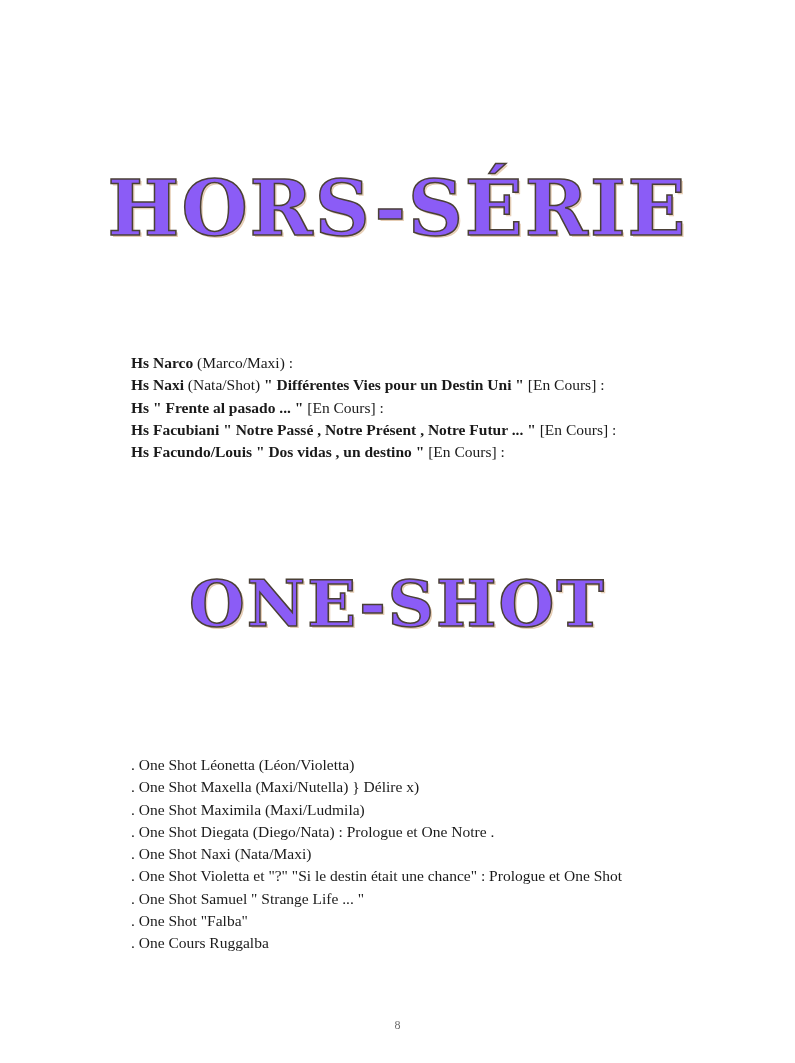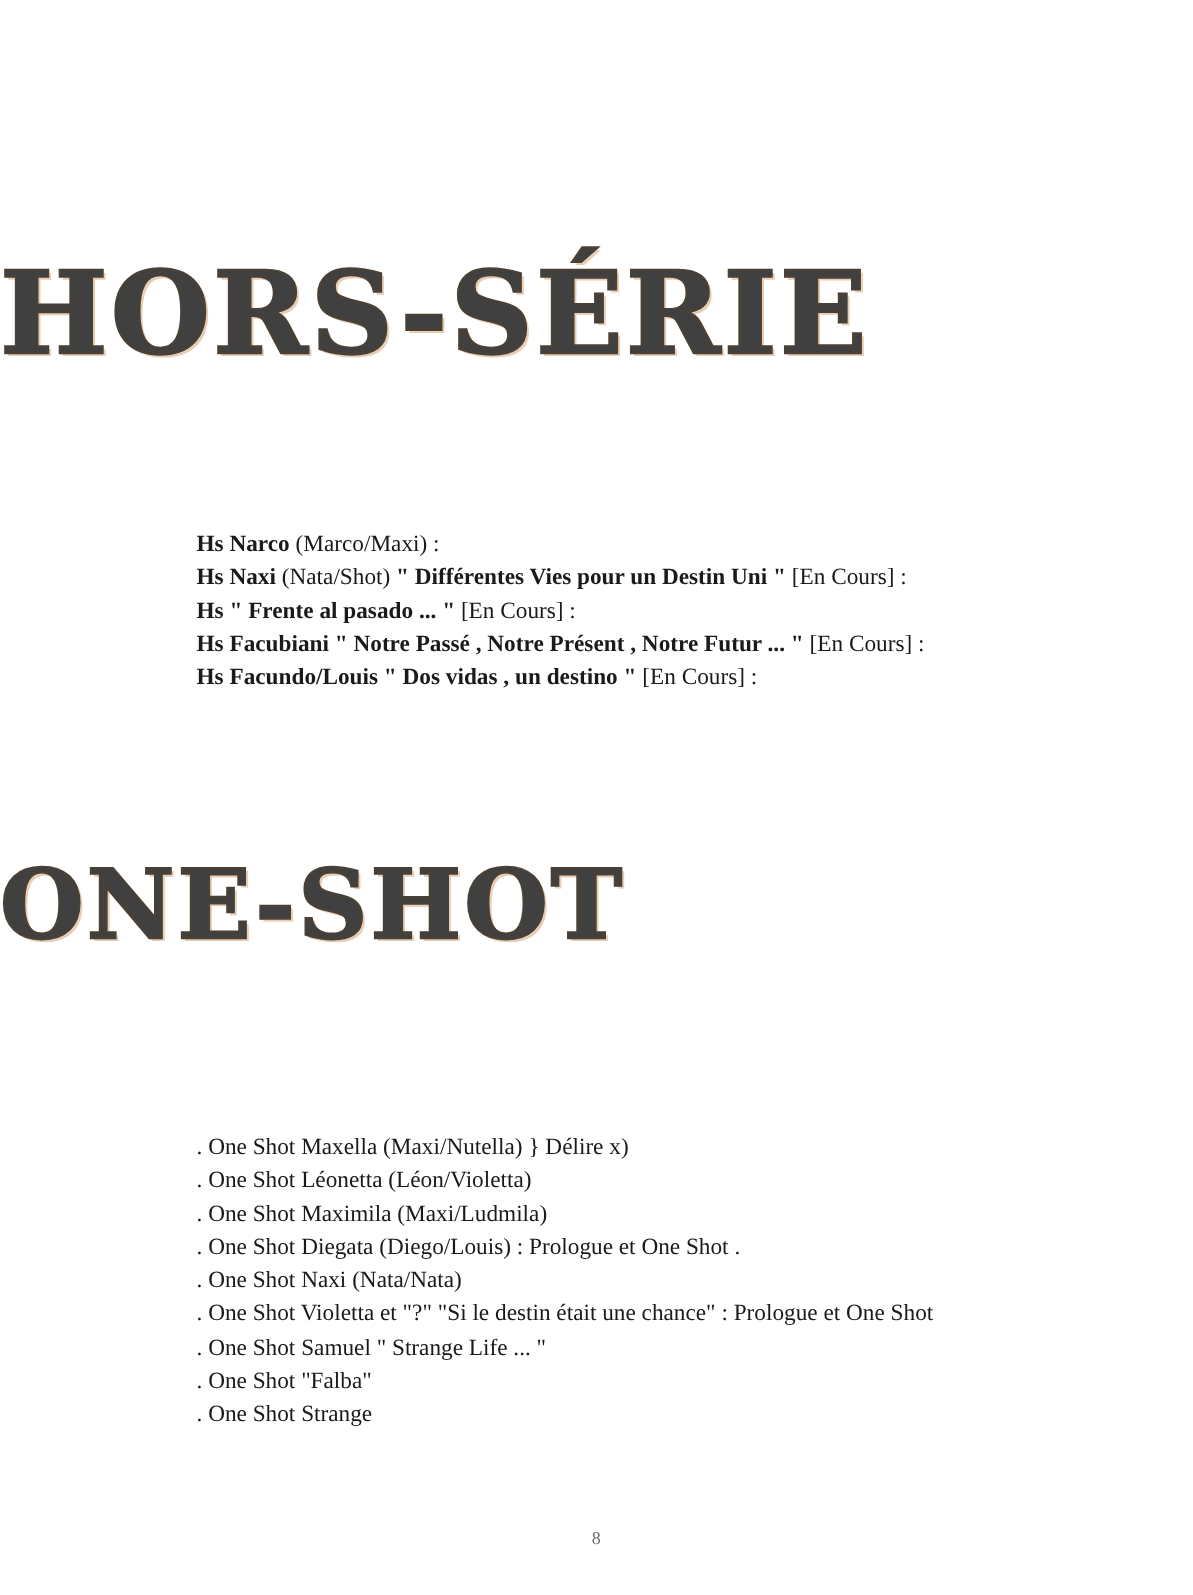--- a/index.html
+++ b/index.html
@@ -21,24 +21,25 @@
     width: 795px;
     height: 1063px;
     box-sizing: border-box;
   }
 
   
   .wordart {
     position: absolute;
     left: 0;
     width: 795px;
+    text-align: center;
     font-family: "DejaVu Serif", serif;
     font-weight: bold;
     letter-spacing: 2px;
-    color: #404040;
+    color: #8b5cf6;
     -webkit-text-stroke: 1.5px #4a4036;
     text-shadow:
       1px 1px 0 #efd9c4,
       2px 2px 0 #e6cdb4;
     user-select: none;
   }
   #title-hors-serie {
     top: 168px;
     font-size: 76px;
     line-height: 82px;
@@ -113,26 +114,26 @@
       <span class="b">Hs Facubiani " Notre Passé , Notre Présent , Notre Futur ... " </span><span class="n">[En Cours] :</span>
     </div>
     <div class="hs-line">
       <span class="b">Hs Facundo/Louis " Dos vidas , un destino " </span><span class="n">[En Cours] :</span>
     </div>
   </div>
 
   <div class="wordart" id="title-one-shot">ONE-SHOT</div>
 
   <div class="os-list">
+    <div class="os-line">. One Shot Léonetta (Léon/Violetta)</div>
     <div class="os-line">. One Shot Maxella (Maxi/Nutella) } Délire x)</div>
-    <div class="os-line">. One Shot Léonetta (Léon/Violetta)</div>
     <div class="os-line">. One Shot Maximila (Maxi/Ludmila)</div>
-    <div class="os-line">. One Shot Diegata (Diego/Louis) : Prologue et One Shot .</div>
-    <div class="os-line">. One Shot Naxi (Nata/Nata)</div>
+    <div class="os-line">. One Shot Diegata (Diego/Nata) : Prologue et One Notre .</div>
+    <div class="os-line">. One Shot Naxi (Nata/Maxi)</div>
     <div class="os-line">. One Shot Violetta et "?" "Si le destin était une chance" : Prologue et One Shot</div>
     <div class="os-line">. One Shot Samuel " Strange Life ... "</div>
     <div class="os-line">. One Shot "Falba"</div>
-    <div class="os-line">. One Shot Strange</div>
+    <div class="os-line">. One Cours Ruggalba</div>
   </div>
 
   <div class="page-number">8</div>
 
 </div>
 
 </body></html>

